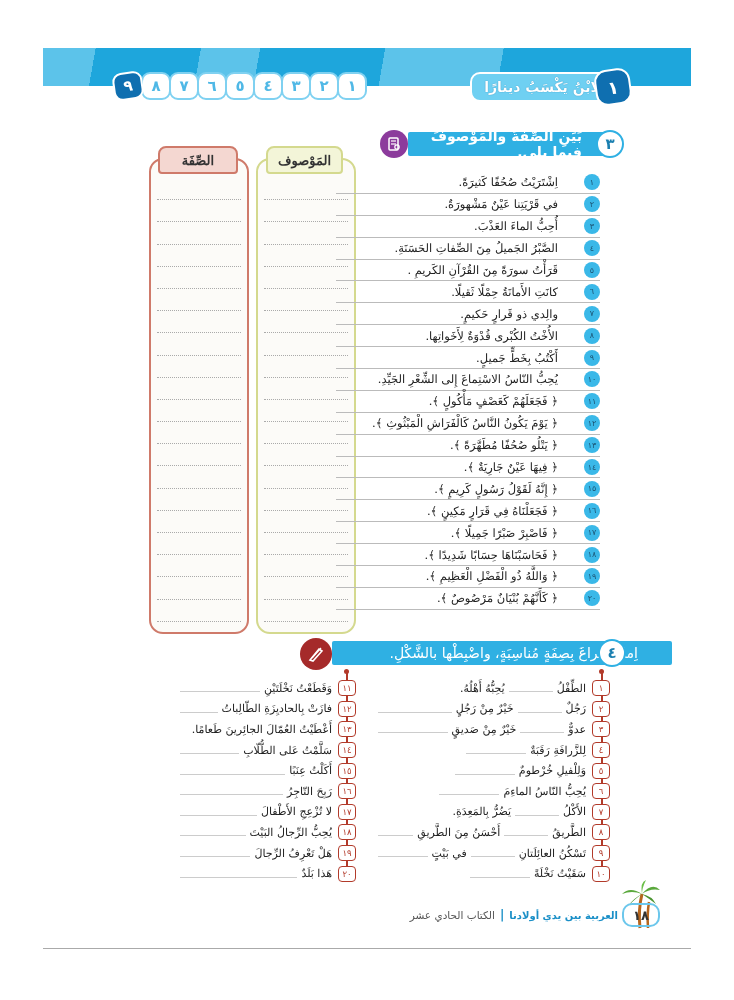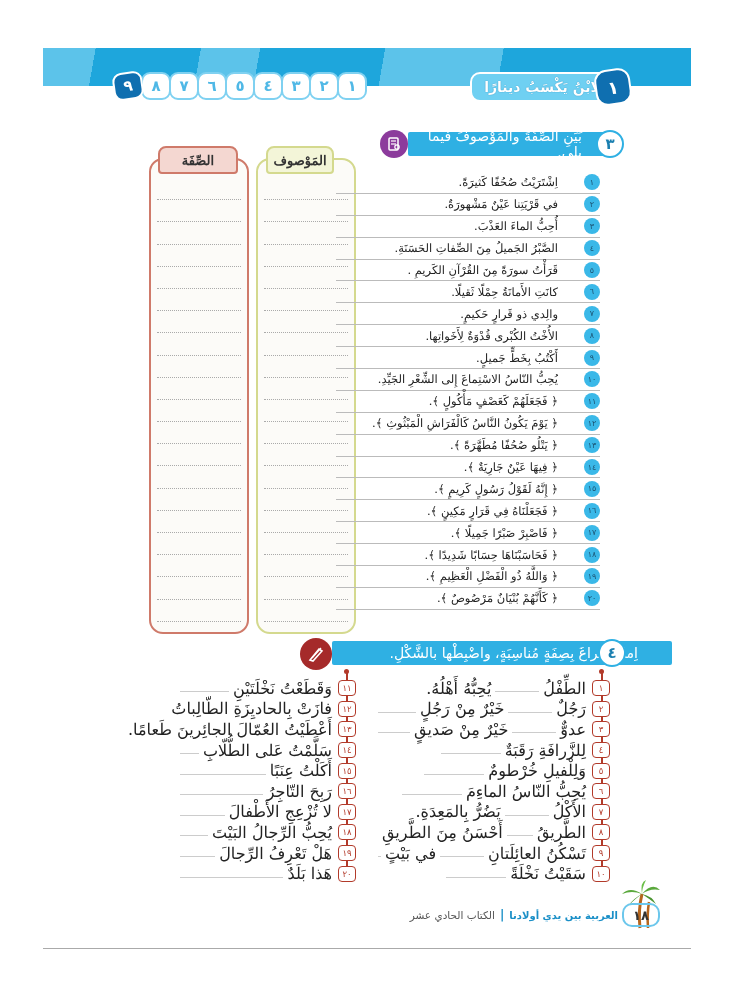--- a/index.html
+++ b/index.html
@@ -43,21 +43,21 @@
   }
   .lesson-tile.active { background: #0f6fb0; border-color: #fff; color: #fff; transform: rotate(-8deg); }
 
   
   .ex-header {
     position: absolute; height: 24px; background: #2fb0e3;
     color: #fff; font-size: 14px; direction: rtl;
     display: flex; align-items: center; padding-right: 34px;
     border-radius: 2px;
   }
-  .ex3-header { left: 408px; top: 132px; width: 208px; }
+  .ex3-header { left: 408px; top: 132px; width: 208px; font-weight: bold; }
   .ex4-header { left: 332px; top: 641px; width: 340px; }
   .ex-num {
     position: absolute; width: 28px; height: 28px; border-radius: 50%;
     background: #fff; border: 2px solid #2fb0e3; color: #1a7fb0;
     font-weight: bold; font-size: 15px;
     display: flex; align-items: center; justify-content: center;
   }
   .ex3-num { left: 596px; top: 130px; }
   .ex4-num { left: 598px; top: 639px; }
   .ex-icon {
@@ -84,36 +84,36 @@
     position: absolute; top: 158px; height: 476px; border-radius: 14px; border: 2px solid;
     background: #fcfbf8;
   }
   .col-mawsuf { left: 256px; width: 100px; border-color: #d4d98e; }
   .col-sifa { left: 149px; width: 100px; border-color: #cf7a6a; }
   .col-tab {
     position: absolute; top: 146px; height: 28px; border-radius: 8px 8px 4px 4px; border: 2px solid;
     display: flex; align-items: center; justify-content: center;
     font-family: "DejaVu Serif", serif; font-size: 13px; color: #333; font-weight: bold;
   }
-  .tab-mawsuf { left: 266px; width: 68px; background: #f3f5d8; border-color: #d4d98e; }
+  .tab-mawsuf { left: 266px; width: 77px; background: #f3f5d8; border-color: #d4d98e; }
   .tab-sifa { left: 158px; width: 80px; background: #f4d7d1; border-color: #cf7a6a; }
   .dotted-lines { position: absolute; left: 6px; right: 6px; top: 18px; }
   .dotted-lines div { height: 22.2px; border-bottom: 1px dotted #aaa; }
 
   
   .fill-col { position: absolute; top: 678px; direction: rtl; }
   .fill-right { left: 378px; width: 232px; }
   .fill-left { left: 180px; width: 176px; }
   .fill-row { height: 20.6px; display: flex; align-items: center; position: relative; }
   .f-num {
     flex: 0 0 18px; height: 16px; border: 1.5px solid #b23a2a; border-radius: 4px;
     color: #b23a2a; font-size: 8.5px; display: flex; align-items: center; justify-content: center;
     background: #fff; margin-left: 6px;
   }
-  .f-text { font-family: "DejaVu Serif", serif; font-size: 16px; color: #222; white-space: nowrap; }
+  .f-text { font-family: "DejaVu Serif", serif; font-size: 11px; color: #222; white-space: nowrap; }
   .f-blank { display: inline-block; width: 44px; border-bottom: 1px solid #ccc; margin: 0 4px; height: 8px; }
   .f-blank-end { flex: 1; border-bottom: 1px solid #ccc; margin-right: 4px; height: 8px; }
   .vline { position: absolute; width: 1.5px; background: #b23a2a; top: 672px; height: 205px; }
   .vline.r { left: 601px; } .vline.l { left: 346px; }
   .vdot { position: absolute; width: 5px; height: 5px; border-radius: 50%; background: #b23a2a; }
 
   
   .footer { position: absolute; left: 390px; top: 900px; width: 300px; height: 30px; direction: rtl; display: flex; align-items: center; }
   .page-num {
     width: 38px; height: 24px; border: 2px solid #6cc7ec; border-radius: 10px;

